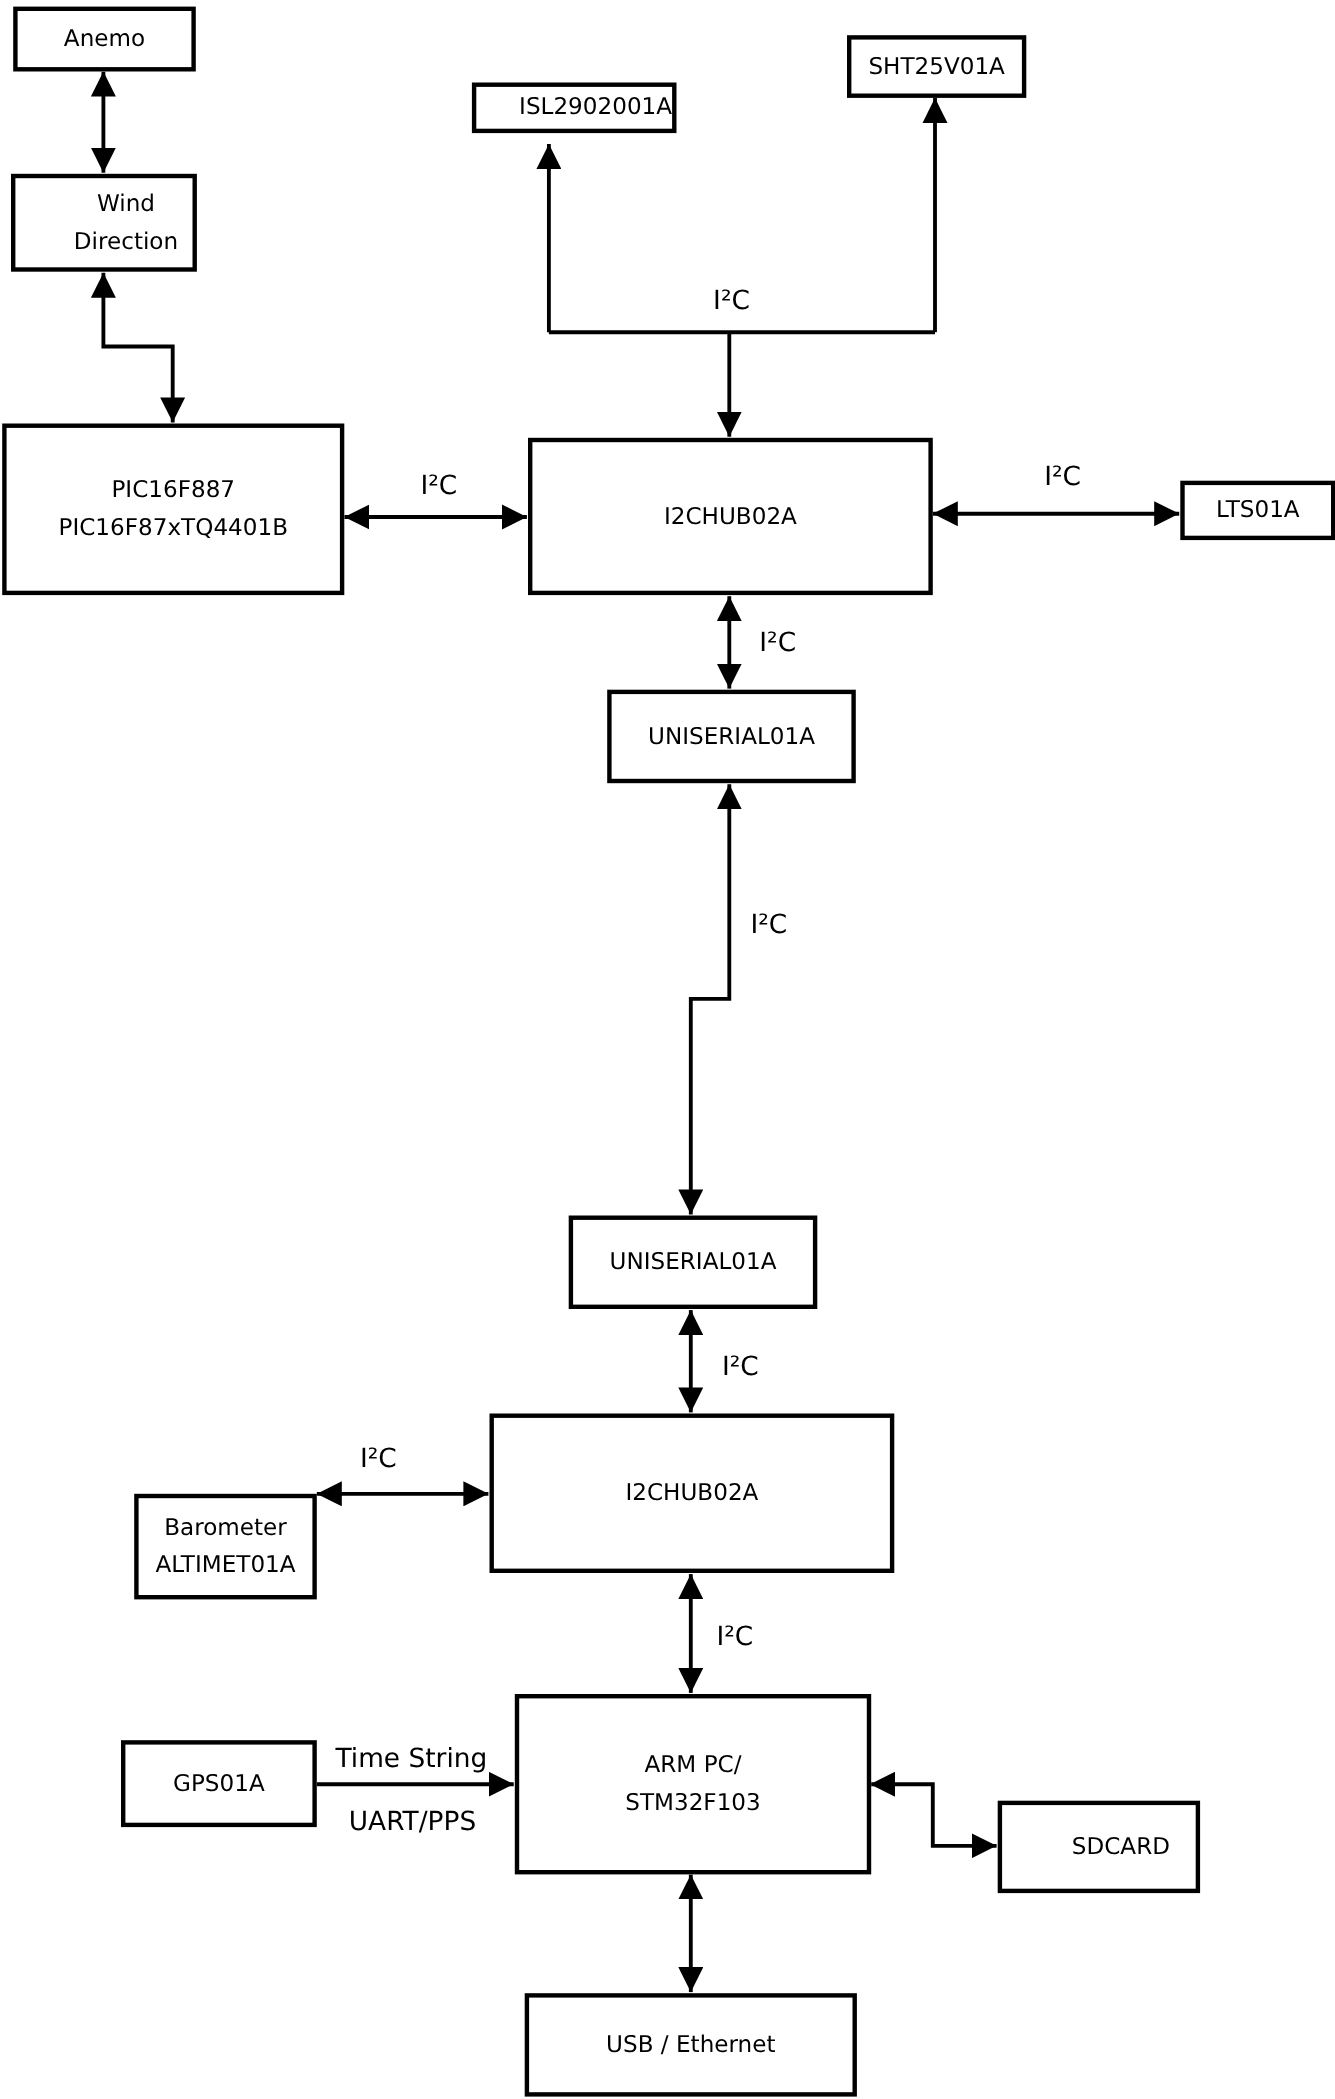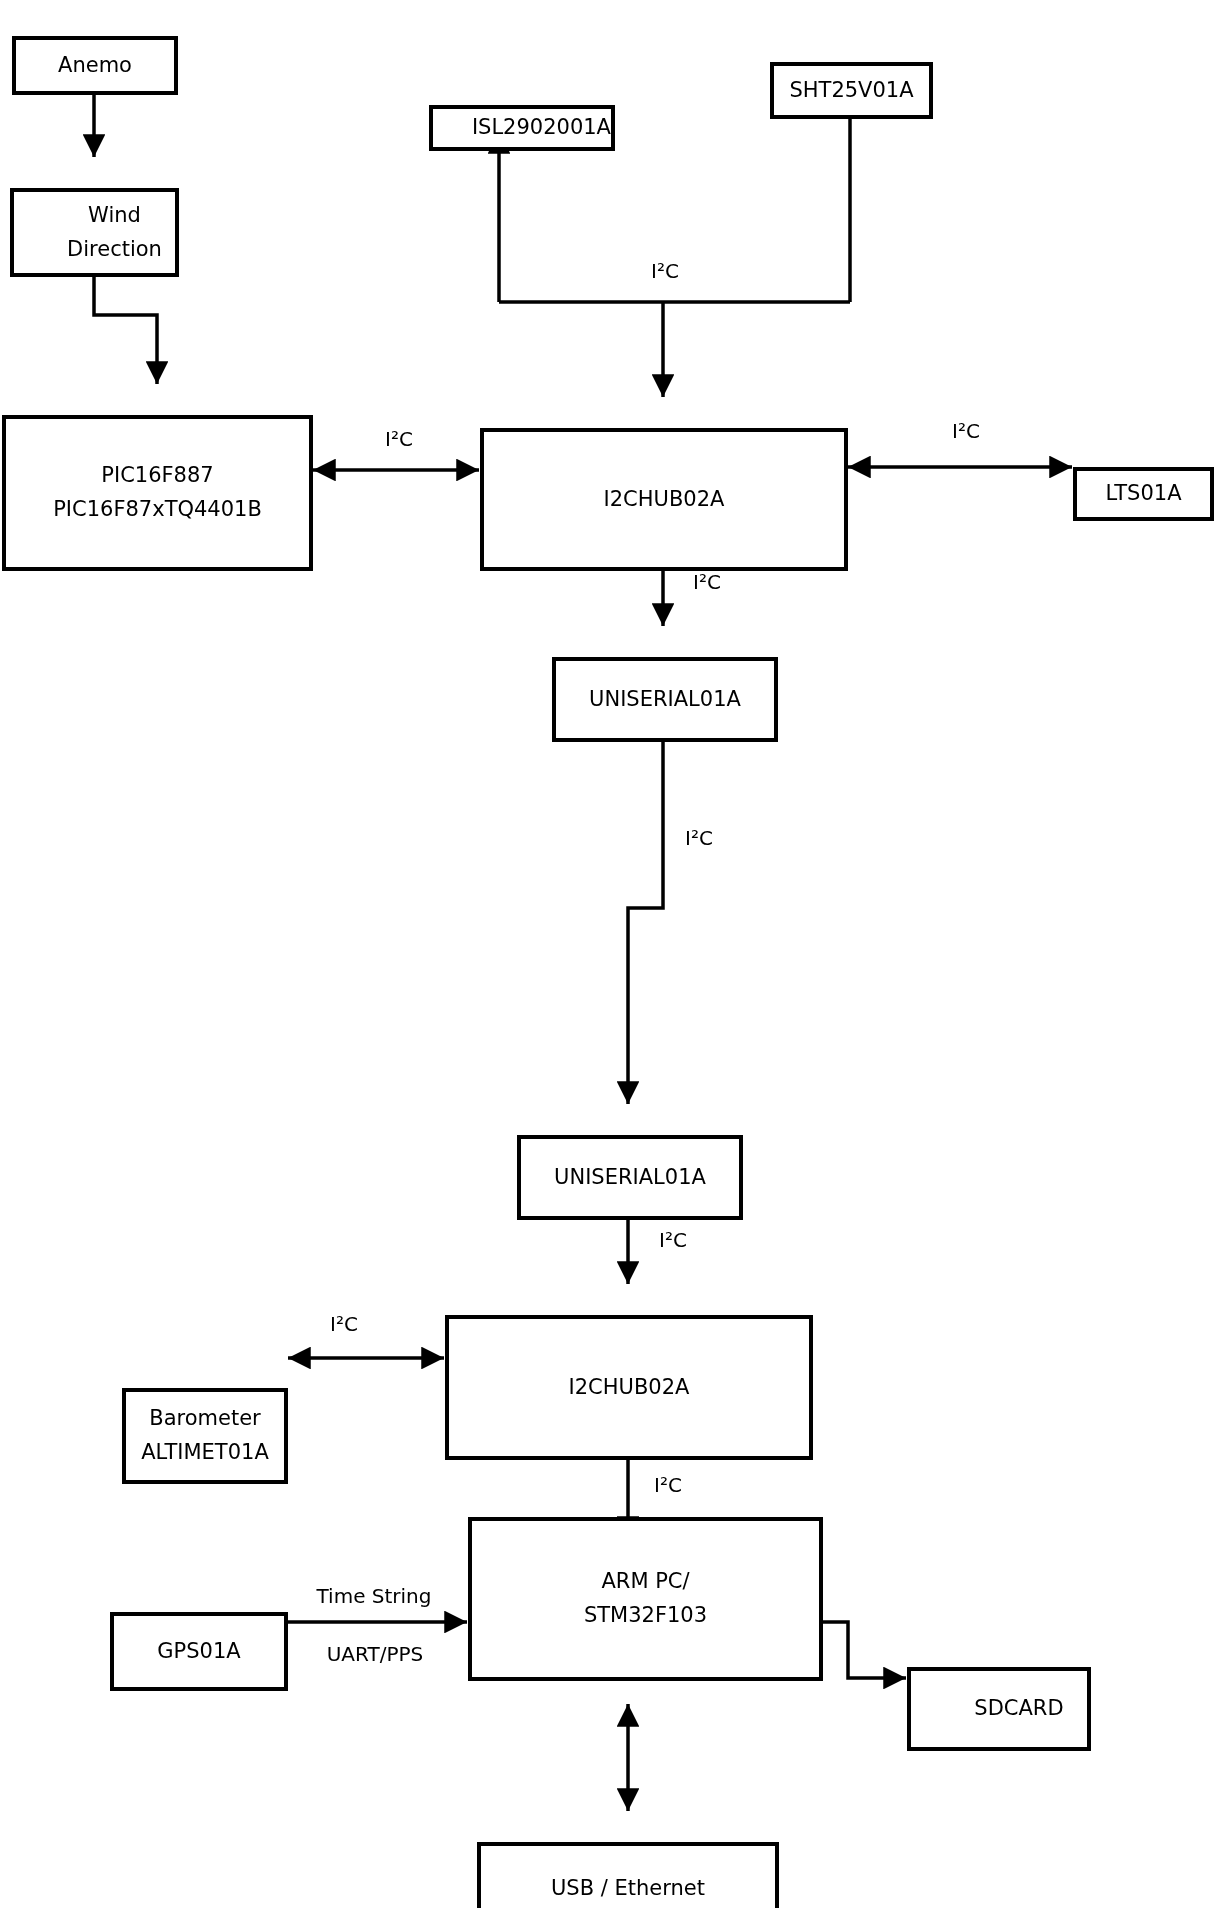--- a/index.html
+++ b/index.html
@@ -20,26 +20,25 @@
     border:4px solid #000000;
     background:#ffffff;
     display:flex;
     flex-direction:column;
     align-items:center;
     justify-content:center;
     text-align:center;
     font-size:21px;
     line-height:1.6;
     white-space:nowrap;
-    margin-top:30px;
   }
   .edge-label{
     position:absolute;
     transform:translateX(-50%);
-    font-size:20px;
+    font-size:24px;
     line-height:1.3;
     white-space:nowrap;
   }
 </style>
 </head>
 <body>
 
 <div class="canvas">
 
   <svg class="wires" xmlns="http://www.w3.org/2000/svg">
@@ -110,21 +109,21 @@
   </div>
 
   <div class="node" style="left:445px;top:1285px;width:368px;height:145px;">
     <span>I2CHUB02A</span>
   </div>
 
   <div class="node" style="left:110px;top:1582px;width:178px;height:79px;">
     <span>GPS01A</span>
   </div>
 
-  <div class="node" style="left:468px;top:1487px;width:355px;height:164px;">
+  <div class="node" style="left:468px;top:1540px;width:324px;height:164px;">
     <span>ARM PC/</span>
     <span>STM32F103</span>
   </div>
 
   <div class="node" style="left:907px;top:1637px;width:184px;height:84px;padding-left:40px;">
     <span>SDCARD</span>
   </div>
 
   <div class="node" style="left:477px;top:1812px;width:302px;height:94px;">
     <span>USB / Ethernet</span>

